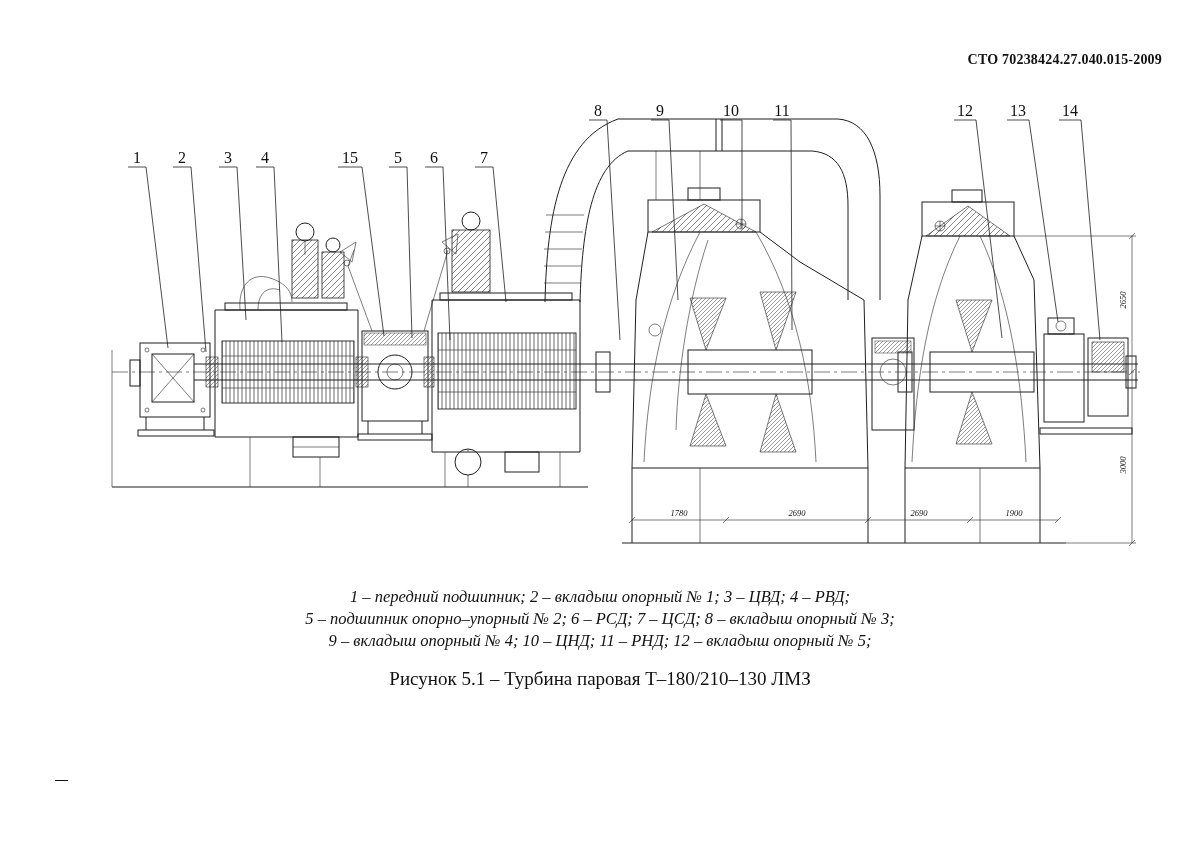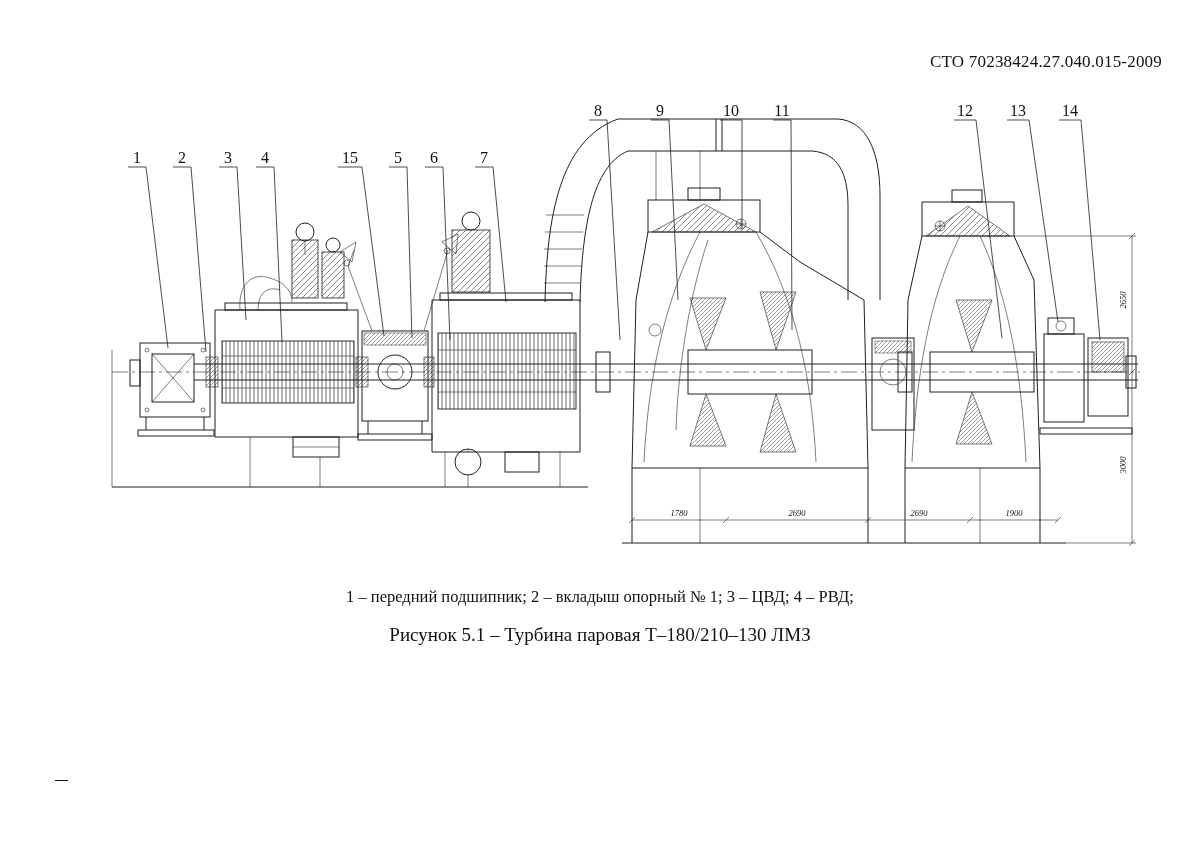--- a/index.html
+++ b/index.html
@@ -1,33 +1,33 @@
 <!DOCTYPE html>
 <html><head>
 <meta charset="utf-8">
 <style>
   html,body{margin:0;padding:0;}
   body{
     width:1200px;height:848px;position:relative;background:#ffffff;
     font-family:"Liberation Serif", serif;color:#111;overflow:hidden;
   }
   .header-ref{
-    position:absolute;top:52px;right:38px;font-size:17px;letter-spacing:.2px;
+    position:absolute;top:52px;right:38px;font-size:14px;letter-spacing:.2px;font-weight:bold;
   }
   .drawing{position:absolute;left:0;top:0;}
   svg .s{stroke:#1f1f1f;stroke-width:1;fill:none;}
   svg .t{stroke:#262626;stroke-width:.6;fill:none;}
   svg .cl{stroke:#1f1f1f;stroke-width:.8;fill:none;}
   svg text{fill:#111;stroke:none;font-family:"Liberation Serif", serif;}
   svg .callout-num{font-size:16px;text-anchor:middle;}
   svg .dim{font-size:8.5px;font-style:italic;text-anchor:middle;}
   .legend{
     position:absolute;left:0;top:586px;width:1200px;text-align:center;
   }
-  .legend-line{font-size:16.5px;line-height:22px;}
+  .legend-line{font-size:16.5px;line-height:22px;font-style:italic;}
   .caption{font-size:19px;margin-top:16px;}
   .page-marker{position:absolute;left:55px;top:780px;width:13px;border-top:1.6px solid #111;}
 </style>
 </head>
 <body>
 
 <div class="header-ref">СТО 70238424.27.040.015-2009</div>
 
 <svg class="drawing" width="1200" height="848" viewBox="0 0 1200 848">
   <defs>
@@ -267,16 +267,18 @@
     <text class="callout-num" x="731" y="116">10</text>
     <text class="callout-num" x="782" y="116">11</text>
     <text class="callout-num" x="965" y="116">12</text>
     <text class="callout-num" x="1018" y="116">13</text>
     <text class="callout-num" x="1070" y="116">14</text>
   </g>
 </svg>
 
 <div class="legend">
   <div class="legend-line">1 – передний подшипник; 2 – вкладыш опорный № 1; 3 – ЦВД; 4 – РВД;</div>
+  <div class="legend-line">5 – подшипник опорно–упорный № 2; 6 – РСД; 7 – ЦСД; 8 – вкладыш опорный № 3;</div>
+  <div class="legend-line">9 – вкладыш опорный № 4; 10 – ЦНД; 11 – РНД; 12 – вкладыш опорный № 5;</div>
   <div class="caption">Рисунок 5.1 – Турбина паровая Т–180/210–130 ЛМЗ</div>
 </div>
 
 <div class="page-marker"></div>
 
 </body></html>

